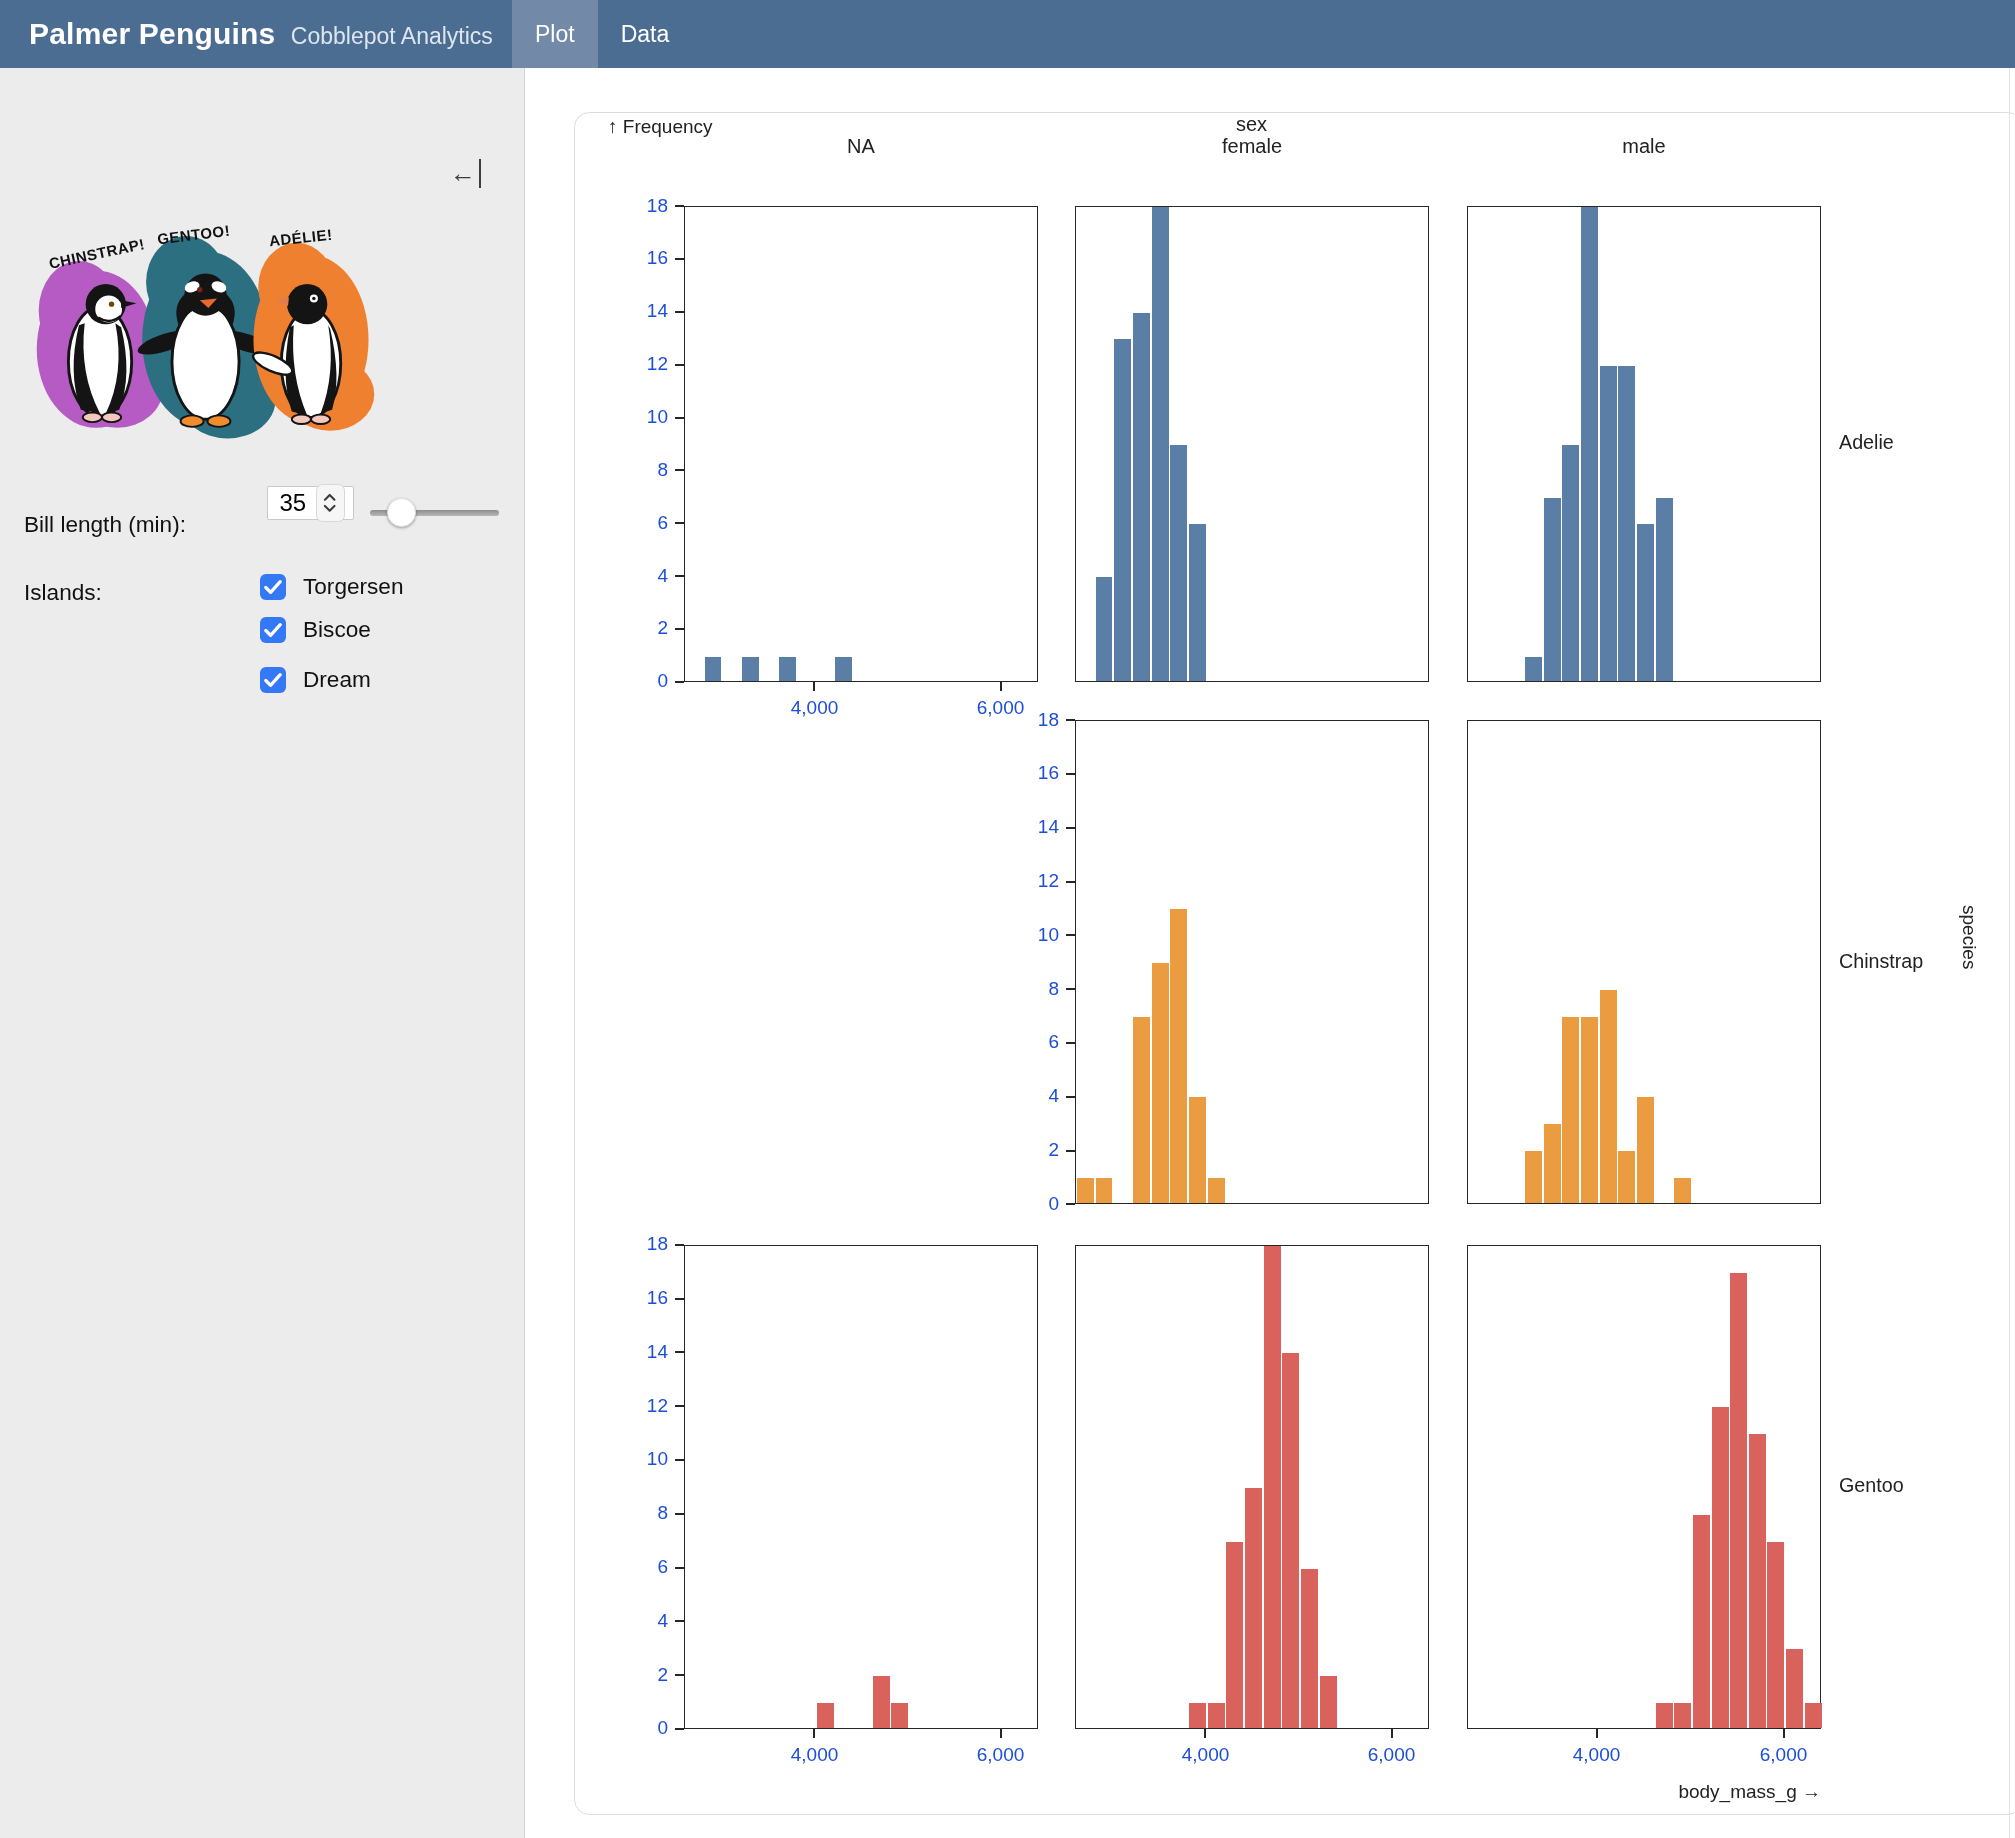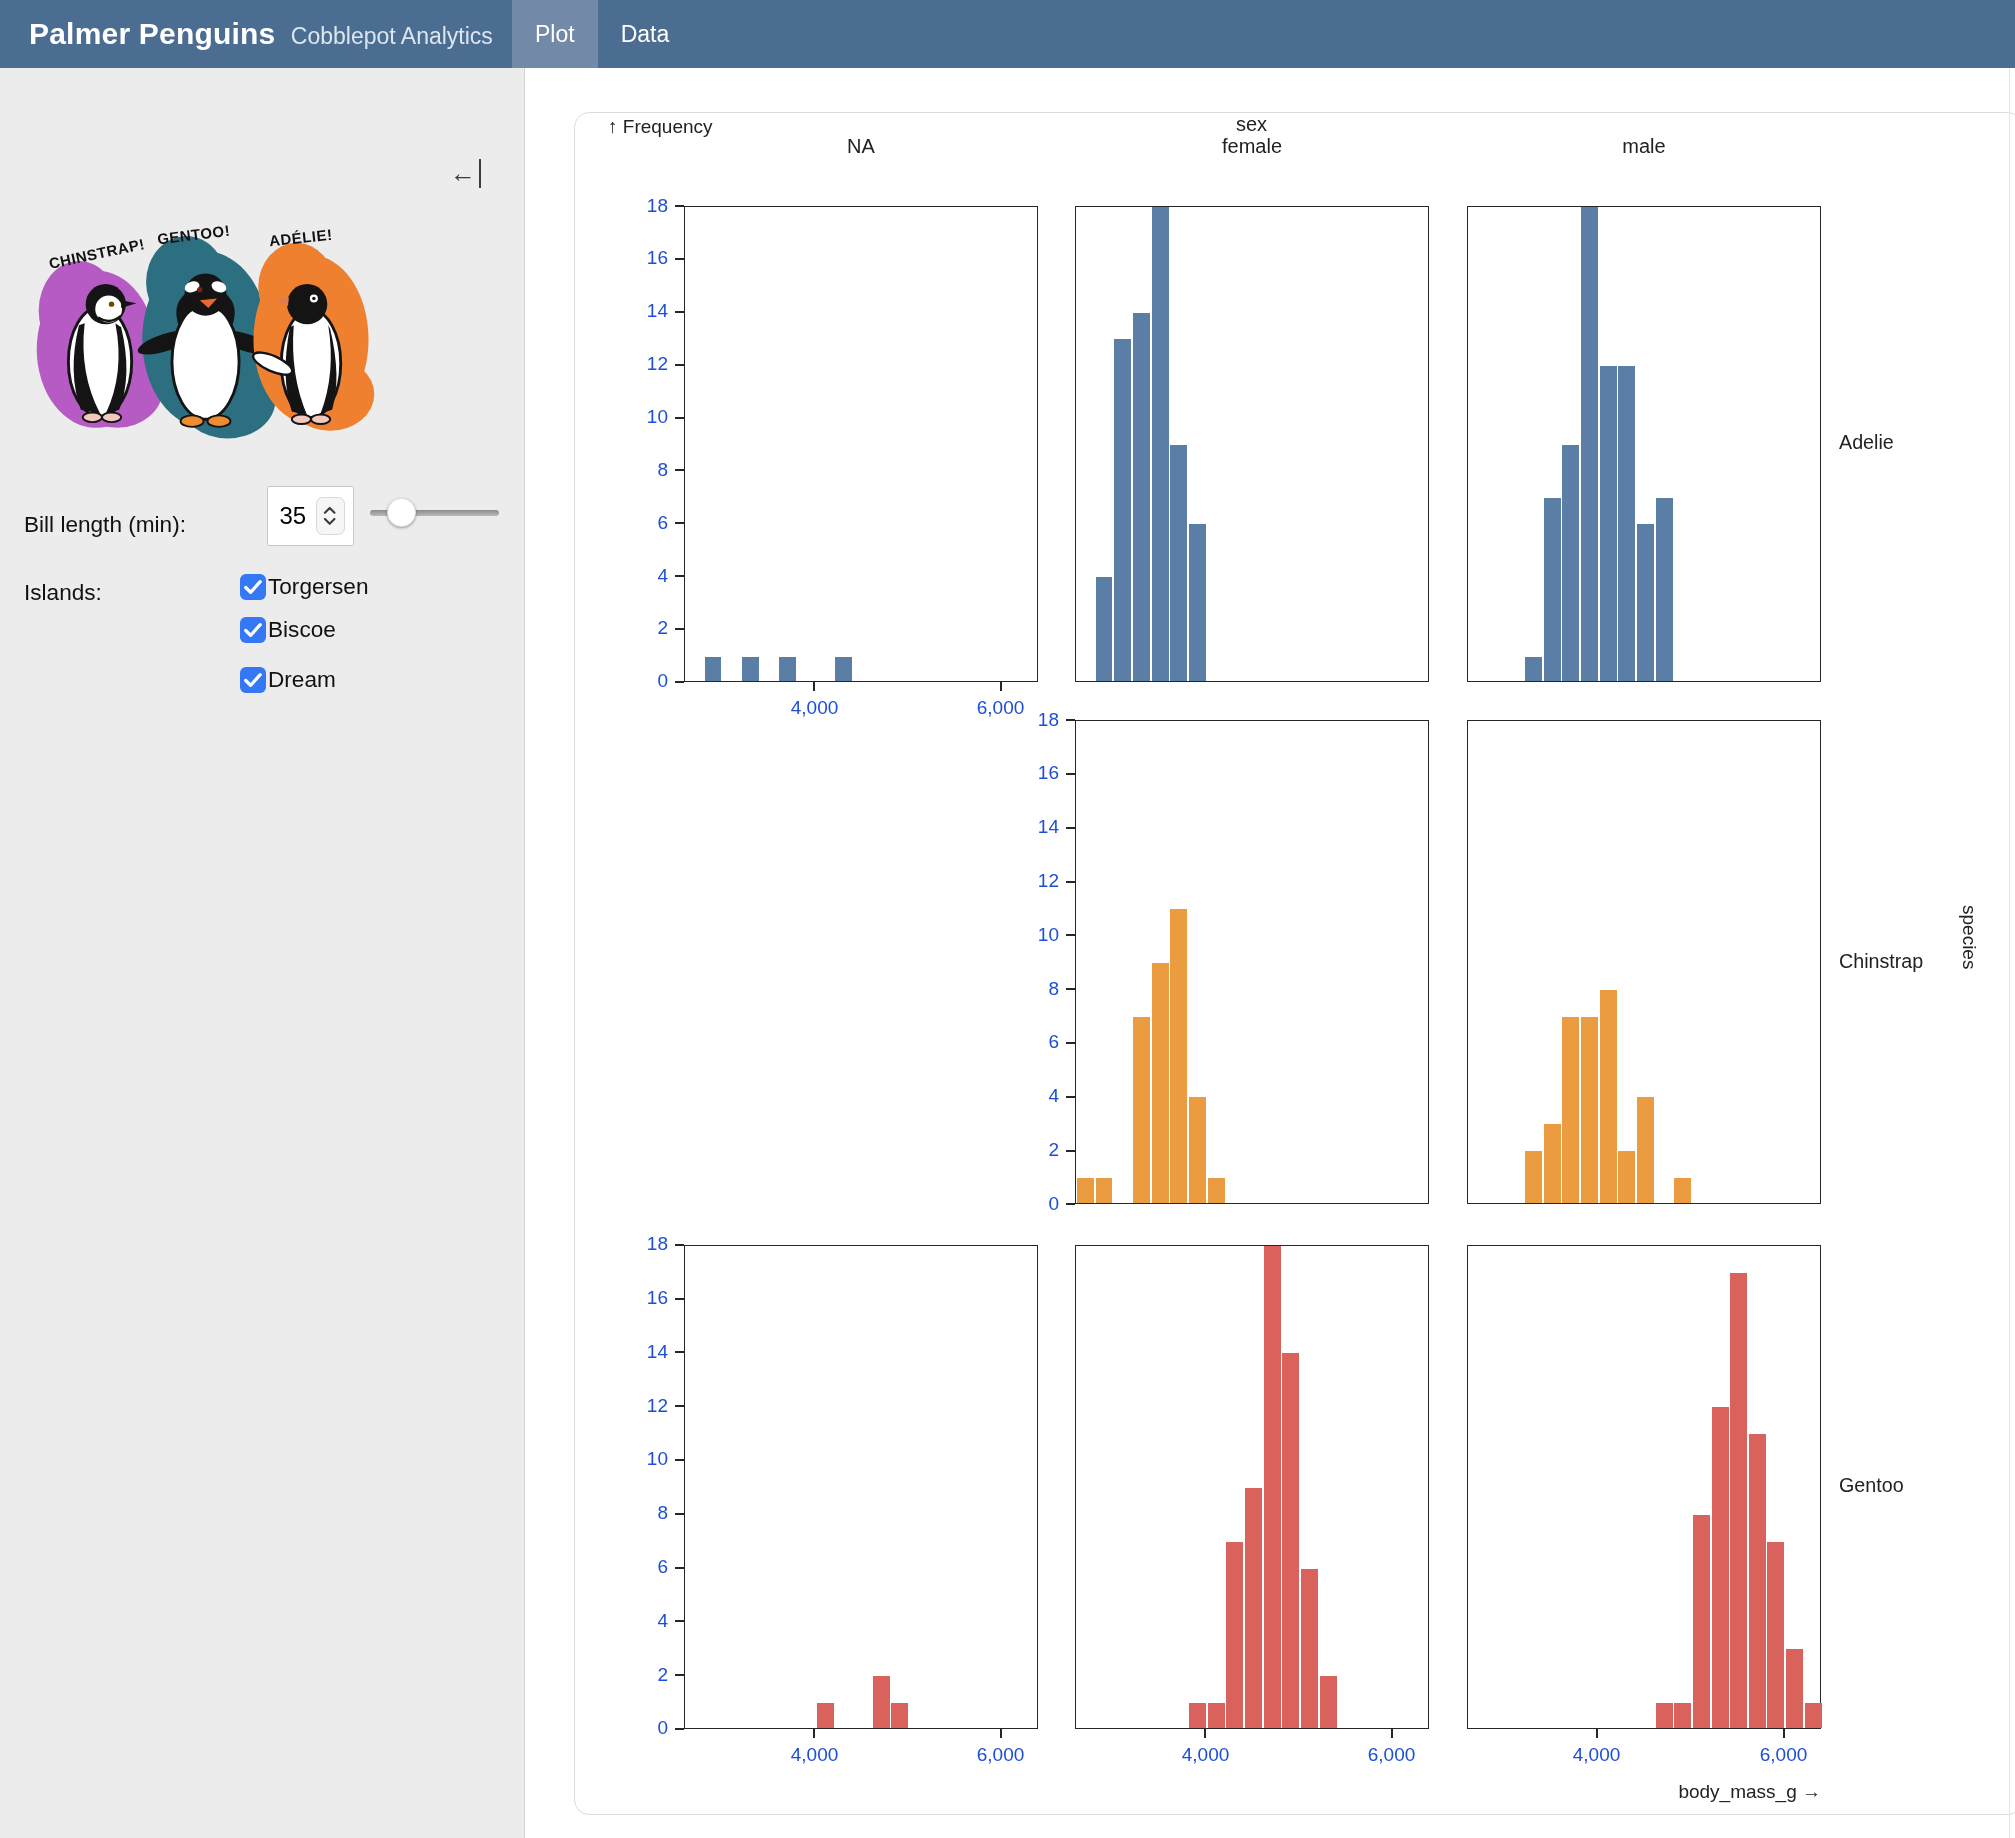--- a/index.html
+++ b/index.html
@@ -27,37 +27,37 @@
   .art-label { position:absolute; font-size:15px; font-weight:700; color:#111;
     letter-spacing:0.5px; white-space:nowrap; }
   #art-label-0 { left:27px; top:54px; transform:rotate(-12deg); }
   #art-label-1 { left:136px; top:35px; transform:rotate(-7deg); }
   #art-label-2 { left:248px; top:38px; transform:rotate(-6deg); }
 
   .ctl-label { position:absolute; left:24px; font-size:22.6px; color:#111; }
   #bill-label { top:444px; }
   #islands-label { top:512px; }
 
-  #bill-input { position:absolute; left:267px; top:418px; width:87px; height:60px;
+  #bill-input { position:absolute; left:267px; top:418px; width:87px; height:34px;
     background:#fff; border:1px solid #c9c9c9; border-radius:1.9px;
     display:flex; align-items:center; }
   #bill-value { font-size:24px; color:#000; margin-left:11.5px; width:35px; }
   #bill-spinner { width:29px; height:38px; margin-left:1px; background:#f6f6f6;
     border:1px solid #d8d8d8; border-radius:6.7px; display:flex; flex-direction:column;
     align-items:center; justify-content:center; gap:2.9px; cursor:pointer; }
   #bill-spinner svg { display:block; }
 
   #bill-slider { position:absolute; left:370px; top:430px; width:129px; height:29px; }
   #slider-track { position:absolute; left:0; top:11.5px; width:129px; height:6.7px;
     border-radius:3.8px; background:linear-gradient(#8d8d8d,#b9b9b9); }
   #slider-thumb { position:absolute; left:17.3px; top:0px; width:29px; height:29px;
     background:#fff; border:1px solid #e2e2e2; border-radius:50%;
     box-shadow:0 1px 2.9px rgba(0,0,0,.35); cursor:pointer; }
 
-  .check-row { position:absolute; left:240px; display:flex; align-items:center; gap:2px; }
+  .check-row { position:absolute; left:260px; display:flex; align-items:center; gap:17px; }
   #check-row-0 { top:506px; } #check-row-1 { top:549px; } #check-row-2 { top:591px;margin-top:8px; }
   .checkbox { width:26px; height:26px; border-radius:5.8px; background:#3478f6;
     display:flex; align-items:center; justify-content:center; cursor:pointer; }
   .check-label { font-size:22.6px; color:#111; }
 
   #description { position:absolute; left:24px; top:682px; width:444px;
     font-size:22.6px; line-height:40px; color:#111; }
   #description a { color:#2e6be6; text-decoration:underline; cursor:pointer; }
 
   

